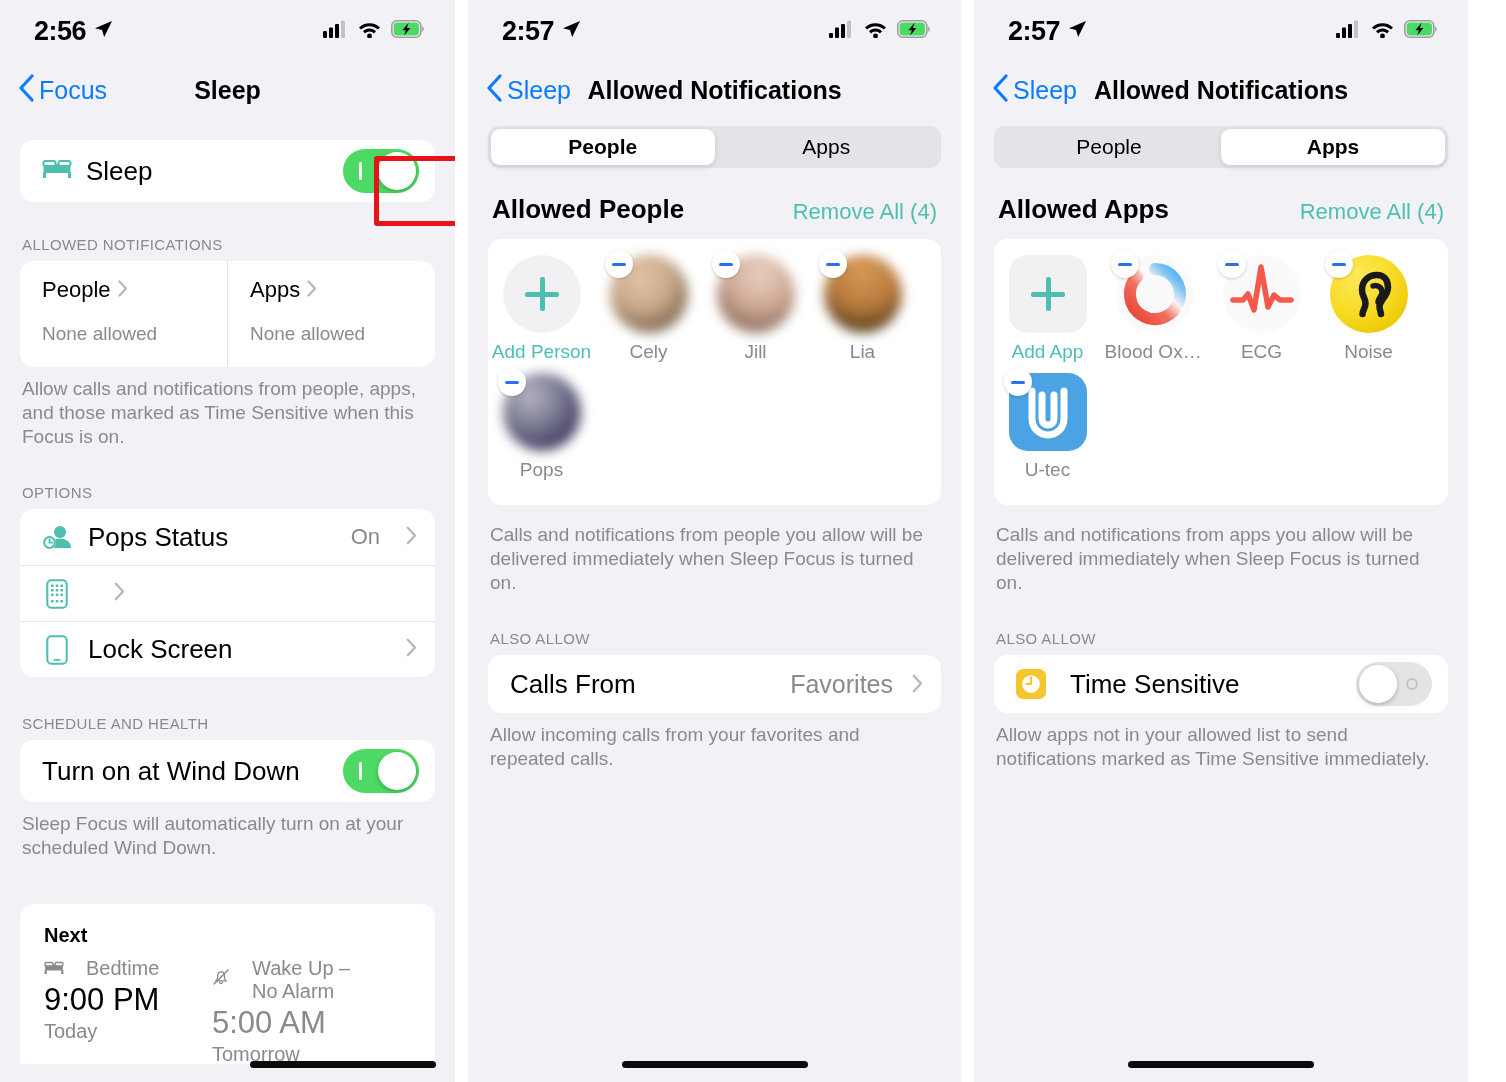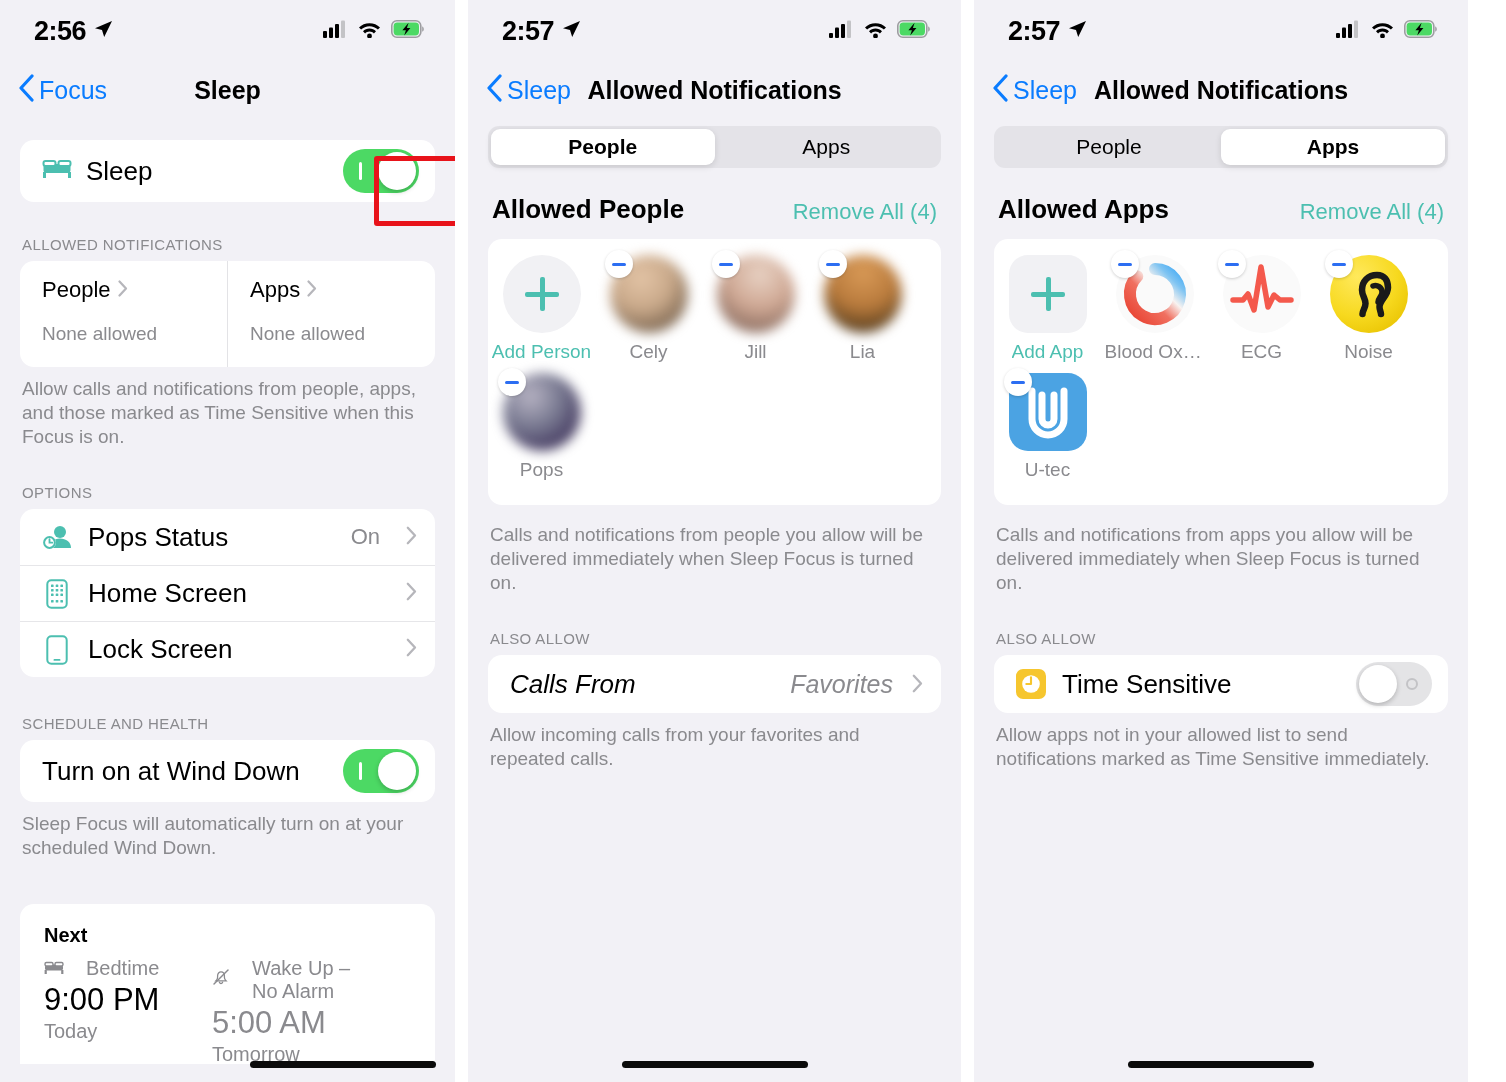--- a/index.html
+++ b/index.html
@@ -151,25 +151,25 @@
   .plus::after { top: 15px; left: 0; height: 5px; width: 34px; }
   .minus-badge {
     position: absolute; left: -5px; top: -5px; width: 28px; height: 28px;
     background: #fff; border-radius: 50%; display: flex;
     align-items: center; justify-content: center;
     box-shadow: 0 1px 3px rgba(0,0,0,0.18); z-index: 3;
   }
   .minus-badge i { display: block; width: 14px; height: 3px; background: #2c6ef2; border-radius: 2px; }
   .avatar { width: 78px; height: 78px; border-radius: 50%; overflow: hidden; filter: blur(6px); }
 
-  .calls-row { height: 58px; display: flex; align-items: center; justify-content: space-between; padding: 0 18px 0 22px; font-style: italic; }
+  .calls-row { height: 58px; display: flex; align-items: center; justify-content: space-between; padding: 0 18px 0 22px; }
   .calls-label { font-size: 26px; color: #000; }
   .calls-val { font-size: 25px; color: #8a8a8e; display: flex; align-items: center; gap: 19px; }
 
-  .ts-row { height: 58px; display: flex; align-items: center; padding: 0 16px 0 22px; gap: 16px; }
+  .ts-row { height: 58px; display: flex; align-items: center; padding: 0 16px 0 22px; gap: 24px; }
   .ts-label { font-size: 26px; color: #000; flex: 1; }
 
   .home-ind {
     position: absolute; bottom: 12px; left: 50%; transform: translateX(-50%);
     width: 186px; height: 7px; background: #0b0b0b; border-radius: 4px;
   }
 </style>
 </head>
 <body>
 
@@ -311,21 +311,20 @@
                 <rect x="14.4" y="10" width="2.6" height="2.6" rx="0.6"></rect>
               <rect x="5" y="14.5" width="2.6" height="2.6" rx="0.6"></rect>
                 <rect x="9.7" y="14.5" width="2.6" height="2.6" rx="0.6"></rect>
                 <rect x="14.4" y="14.5" width="2.6" height="2.6" rx="0.6"></rect>
               <rect x="5" y="21" width="2.6" height="2.6" rx="0.6"></rect>
                 <rect x="9.7" y="21" width="2.6" height="2.6" rx="0.6"></rect>
                 <rect x="14.4" y="21" width="2.6" height="2.6" rx="0.6"></rect>
             </g>
           </svg>
         </span>
-        <span class="row-label">Home Screen</span>
         <span class="row-value"></span>
         <span>
           <svg width="11" height="19" viewBox="0 0 11 19">
               <path d="M1.8 1.8 L9 9.5 L1.8 17.2" fill="none" stroke="#b6b6bb" stroke-width="2.3" stroke-linecap="round" stroke-linejoin="round"></path>
             </svg>
         </span>
       </div>
       <div class="list-row">
         <span class="row-icon">
           <svg width="22" height="30" viewBox="0 0 22 30">

